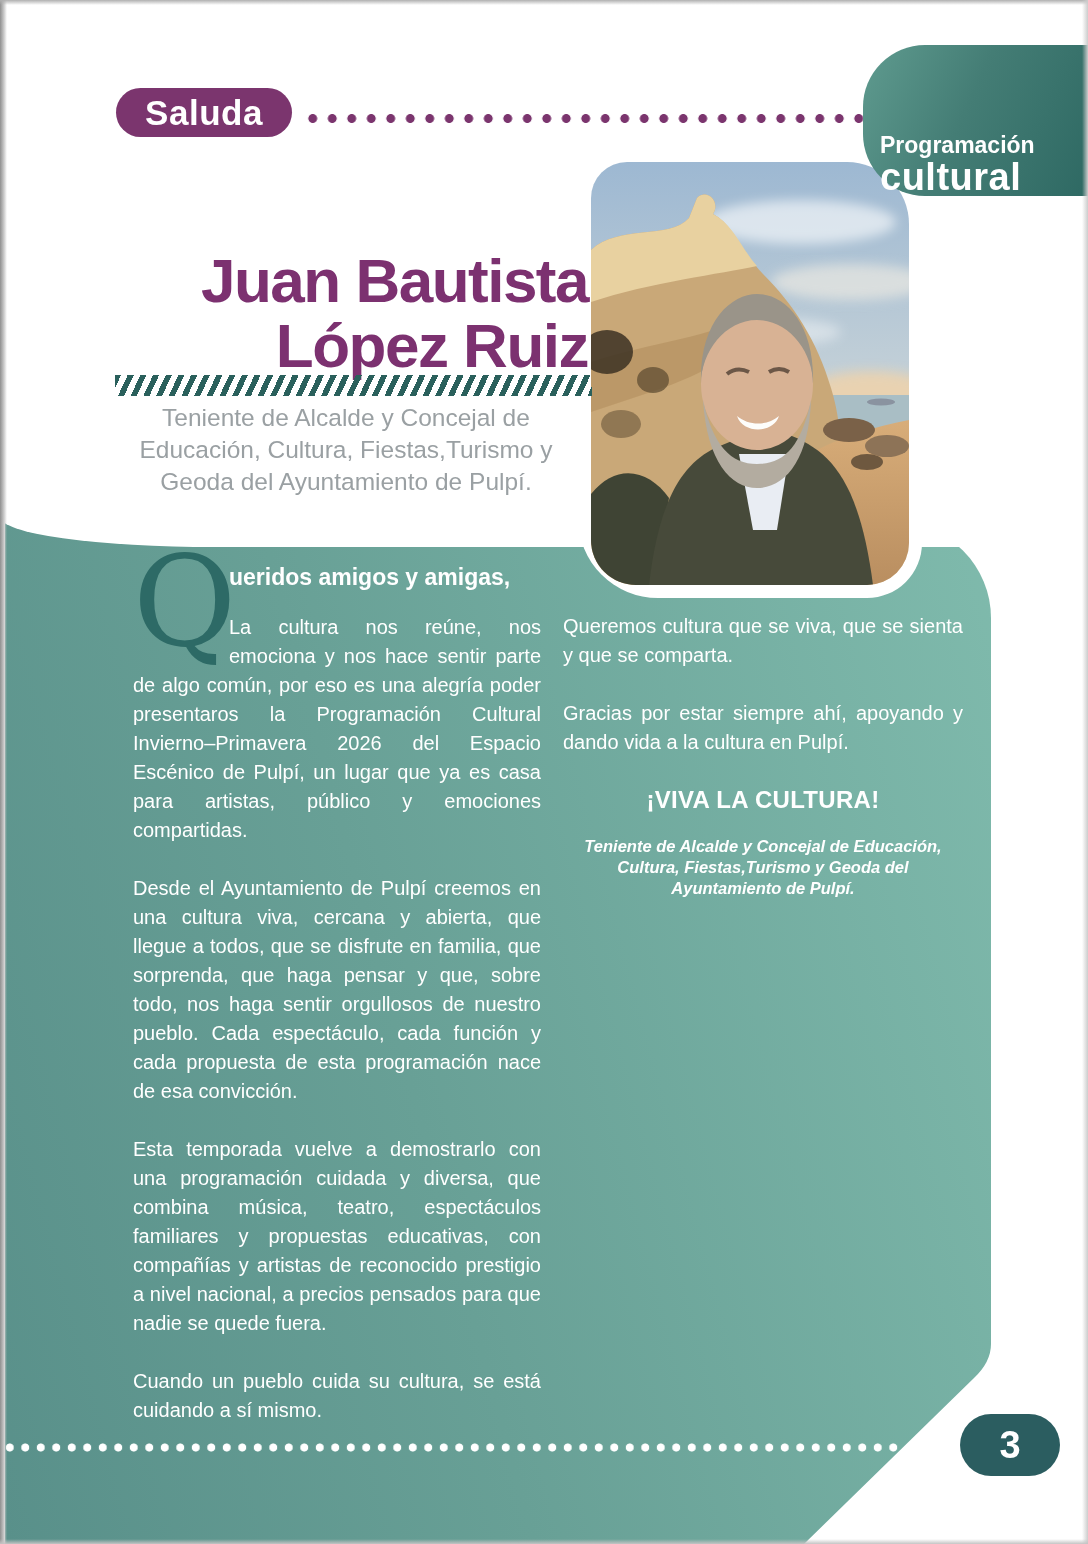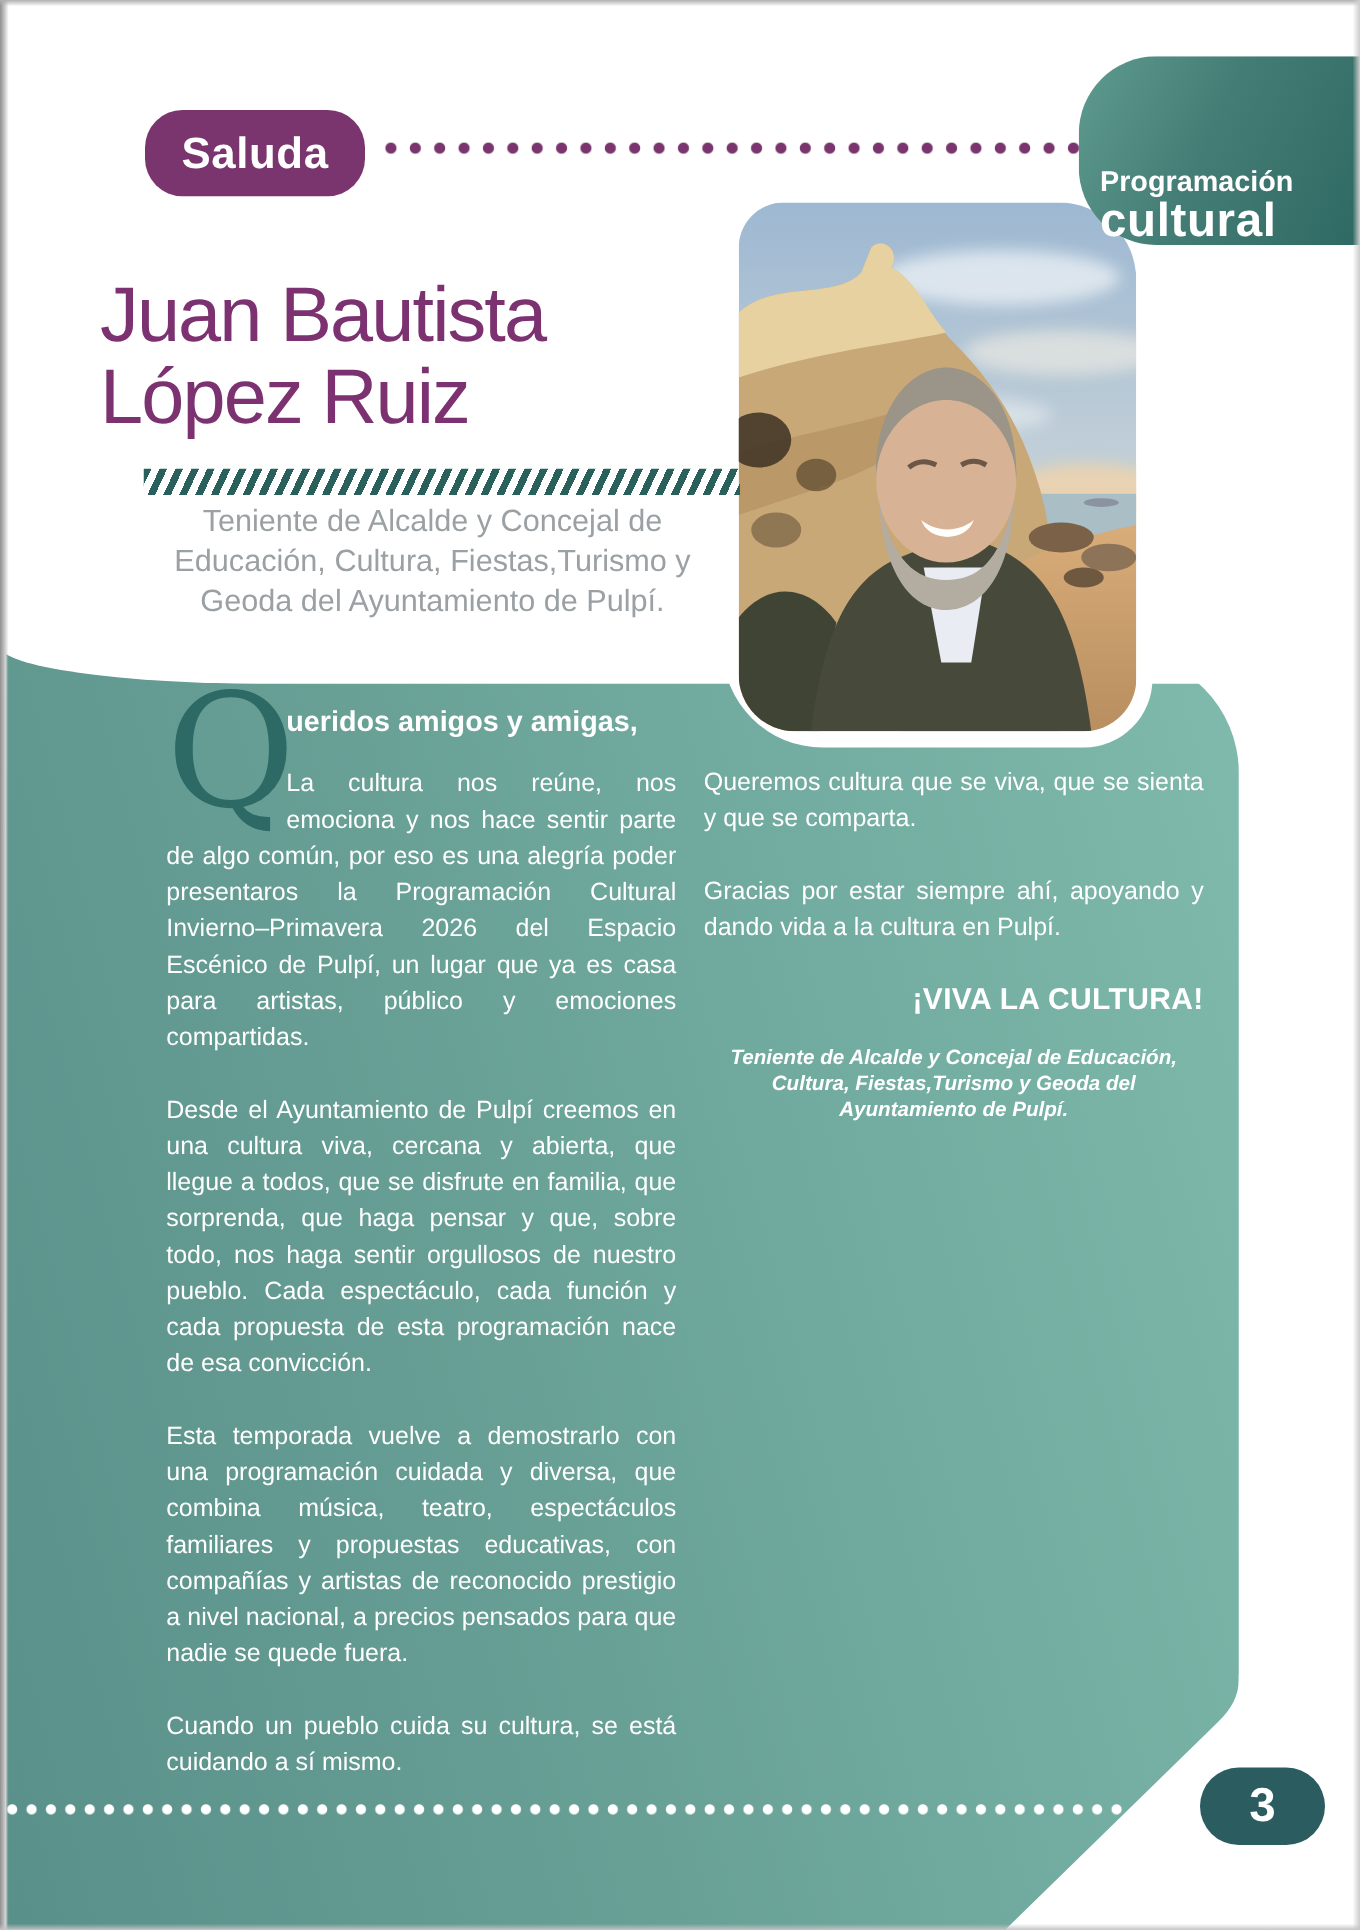--- a/index.html
+++ b/index.html
@@ -24,36 +24,36 @@
     background-image:radial-gradient(circle,#7b356e 4.1px,rgba(123,53,110,0) 4.8px);
     background-size:19.5px 15px;background-position:0 50%;
   }
   .dots-white{
     position:absolute;left:2px;top:1441px;width:902px;height:13px;z-index:4;
     background-image:radial-gradient(circle,#ffffff 3.7px,rgba(255,255,255,0) 4.4px);
     background-size:15.5px 13px;background-position:0 50%;
   }
   
   .badge-saluda{
-    position:absolute;left:116px;top:88px;width:176px;height:69px;z-index:6;
+    position:absolute;left:116px;top:88px;width:176px;height:49px;z-index:6;
     background:#7b356e;border-radius:30px;display:flex;align-items:center;justify-content:center;
   }
   .badge-saluda span{color:#ffffff;font-size:35px;font-weight:bold;letter-spacing:.5px;}
   .badge-program{
     position:absolute;left:863px;top:45px;width:225px;height:151px;z-index:6;
     background:linear-gradient(125deg,#619e92 0%,#47807700 0%),linear-gradient(115deg,#5f9b8f 0%,#447d75 45%,#2e6963 100%);
     border-radius:62px 0 0 62px;display:flex;flex-direction:column;justify-content:flex-end;
     padding-left:17px;box-sizing:border-box;color:#fff;
   }
   .badge-program .l1{font-size:23px;font-weight:bold;line-height:26px;}
   .badge-program .l2{font-size:38px;font-weight:bold;line-height:38px;letter-spacing:.5px;}
   
   .title{
-    position:absolute;left:80px;top:220px;width:508px;z-index:6;
-    color:#7c3170;font-weight:normal;font-size:62px;line-height:65px;letter-spacing:-1.5px;
+    position:absolute;left:80px;top:248px;width:508px;text-align:right;z-index:6;
+    color:#7c3170;font-weight:bold;font-size:62px;line-height:65px;letter-spacing:-1.5px;
   }
   .hatch{
     position:absolute;left:115px;top:375px;width:477px;height:21px;z-index:6;
     background:repeating-linear-gradient(115deg,#2a605c 0 5.5px,rgba(255,255,255,0) 5.5px 11.5px);
   }
   .subtitle{
     position:absolute;left:100px;top:402px;width:492px;z-index:6;text-align:center;
     color:#9aa0a3;font-size:24.5px;line-height:32px;
   }
   
@@ -65,21 +65,21 @@
   
   .col{position:absolute;z-index:6;color:#ffffff;}
   .col p{font-size:20px;line-height:29px;text-align:justify;margin:0 0 29px 0;}
   .col-left{left:133px;top:554px;width:408px;}
   .col-right{left:563px;top:612px;width:400px;}
   .dropcap{
     float:left;width:92px;height:104px;margin-right:4px;color:#2d6a66;
     font-family:"DejaVu Serif",serif;font-size:126px;line-height:96px;
   }
   .salutation{font-weight:bold;font-size:23px;padding-top:10px;margin:0 0 22px 0;}
-  .slogan{font-weight:bold;font-size:24px;text-align:right;margin:8px 0 22px 0;letter-spacing:.3px;}
+  .slogan{font-weight:bold;font-size:24px;text-align:center;margin:8px 0 22px 0;letter-spacing:.3px;}
   .sig-name{font-weight:bold;font-size:25px;text-align:right;margin:0 0 4px 0;}
   .sig-role{font-weight:bold;font-style:italic;font-size:16.5px;line-height:21px;text-align:center;}
   
   .page-badge{
     position:absolute;left:960px;top:1414px;width:100px;height:62px;z-index:6;
     background:#2b5d60;border-radius:31px;display:flex;align-items:center;justify-content:center;
   }
   .page-badge span{color:#fff;font-weight:bold;font-size:38px;}
   
   .edge{position:absolute;z-index:50;pointer-events:none;}

